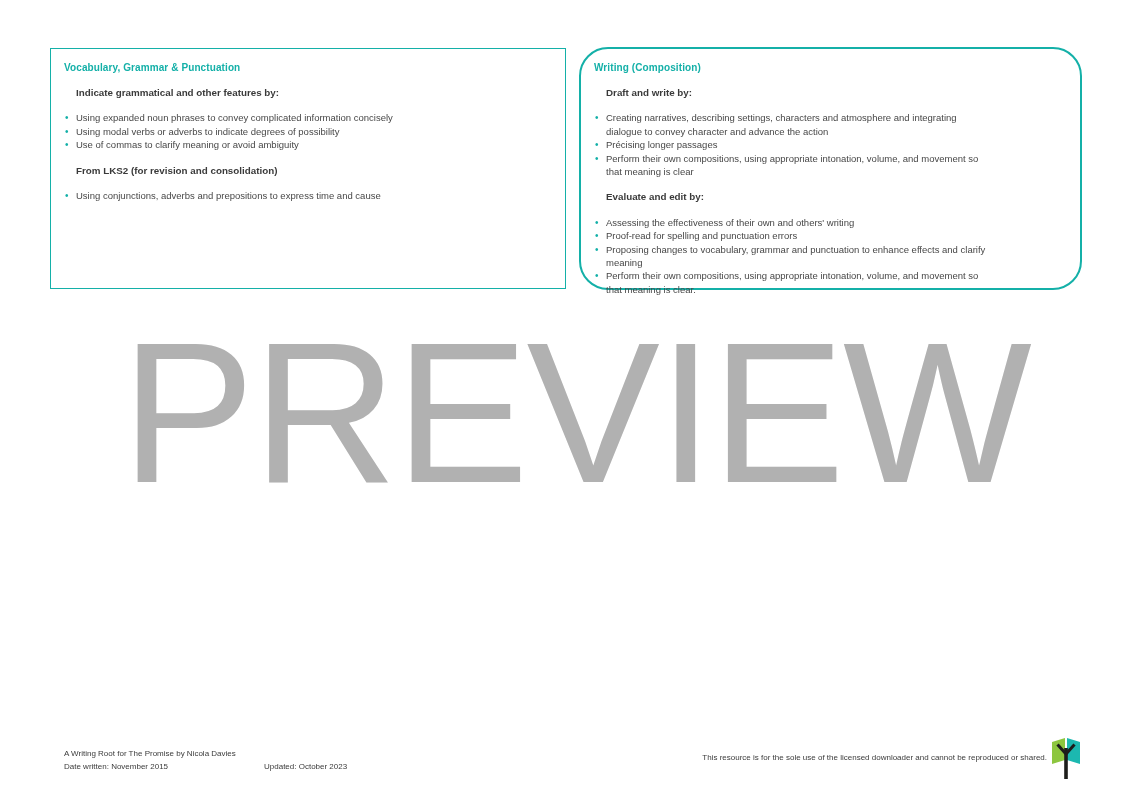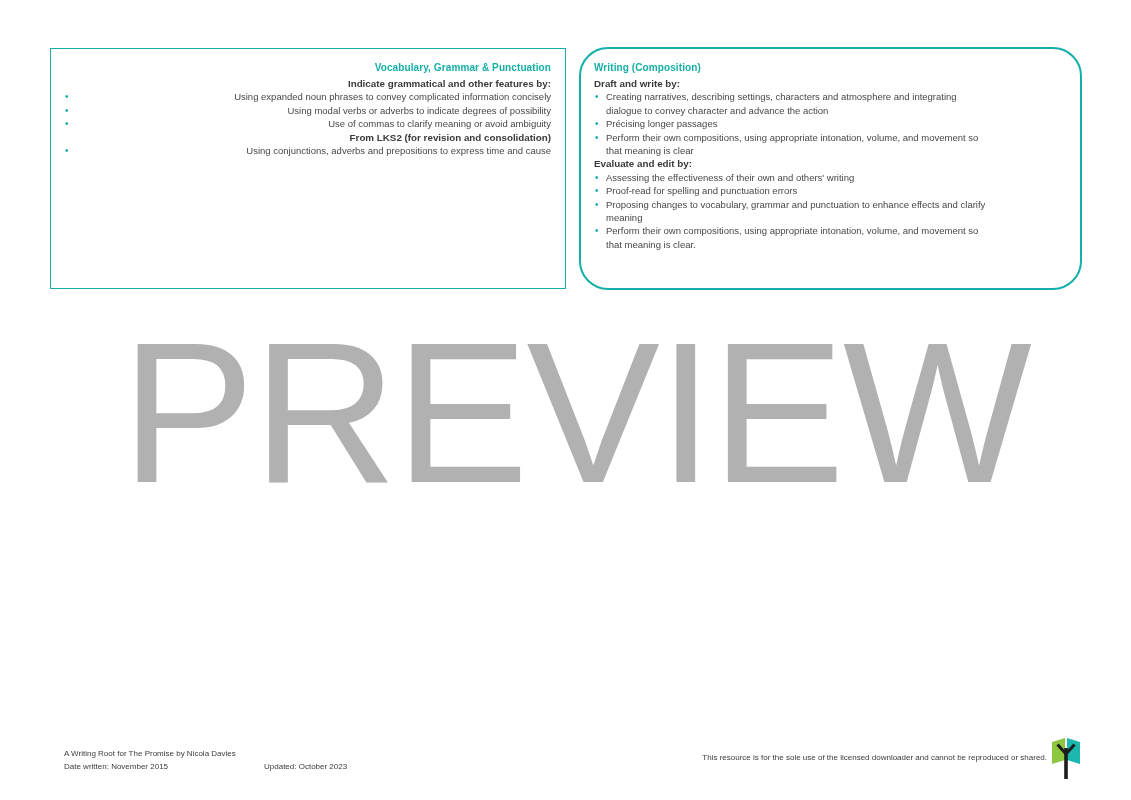--- a/index.html
+++ b/index.html
@@ -13,33 +13,33 @@
   }
 
   
   .panel {
     position: absolute;
     top: 48px;
     background: #ffffff;
     border: 1px solid #14b0a8;
     padding: 12px 14px 12px 13px;
   }
-  .panel-left  { left: 50px;  width: 516px; height: 241px; text-align: right; }
+  .panel-left  { left: 50px;  width: 516px; height: 241px; }
   .panel-right { left: 579px; width: 503px; height: 243px; top: 47px; border-width: 2px; border-radius: 29px; }
 
   .panel-title {
     margin: 0 0 3px 0;
     font-size: 10px;
     font-weight: bold;
     letter-spacing: 0.1px;
     color: #14b0a8;
     line-height: 13px;
   }
   .sec-heading {
-    margin: 0;
+    margin: 12px;
     font-size: 9.8px;
     font-weight: bold;
     color: #3a3a3a;
     line-height: 13.4px;
   }
   ul.bullets {
     margin: 0; padding: 0;
     list-style: none;
   }
   ul.bullets li {

